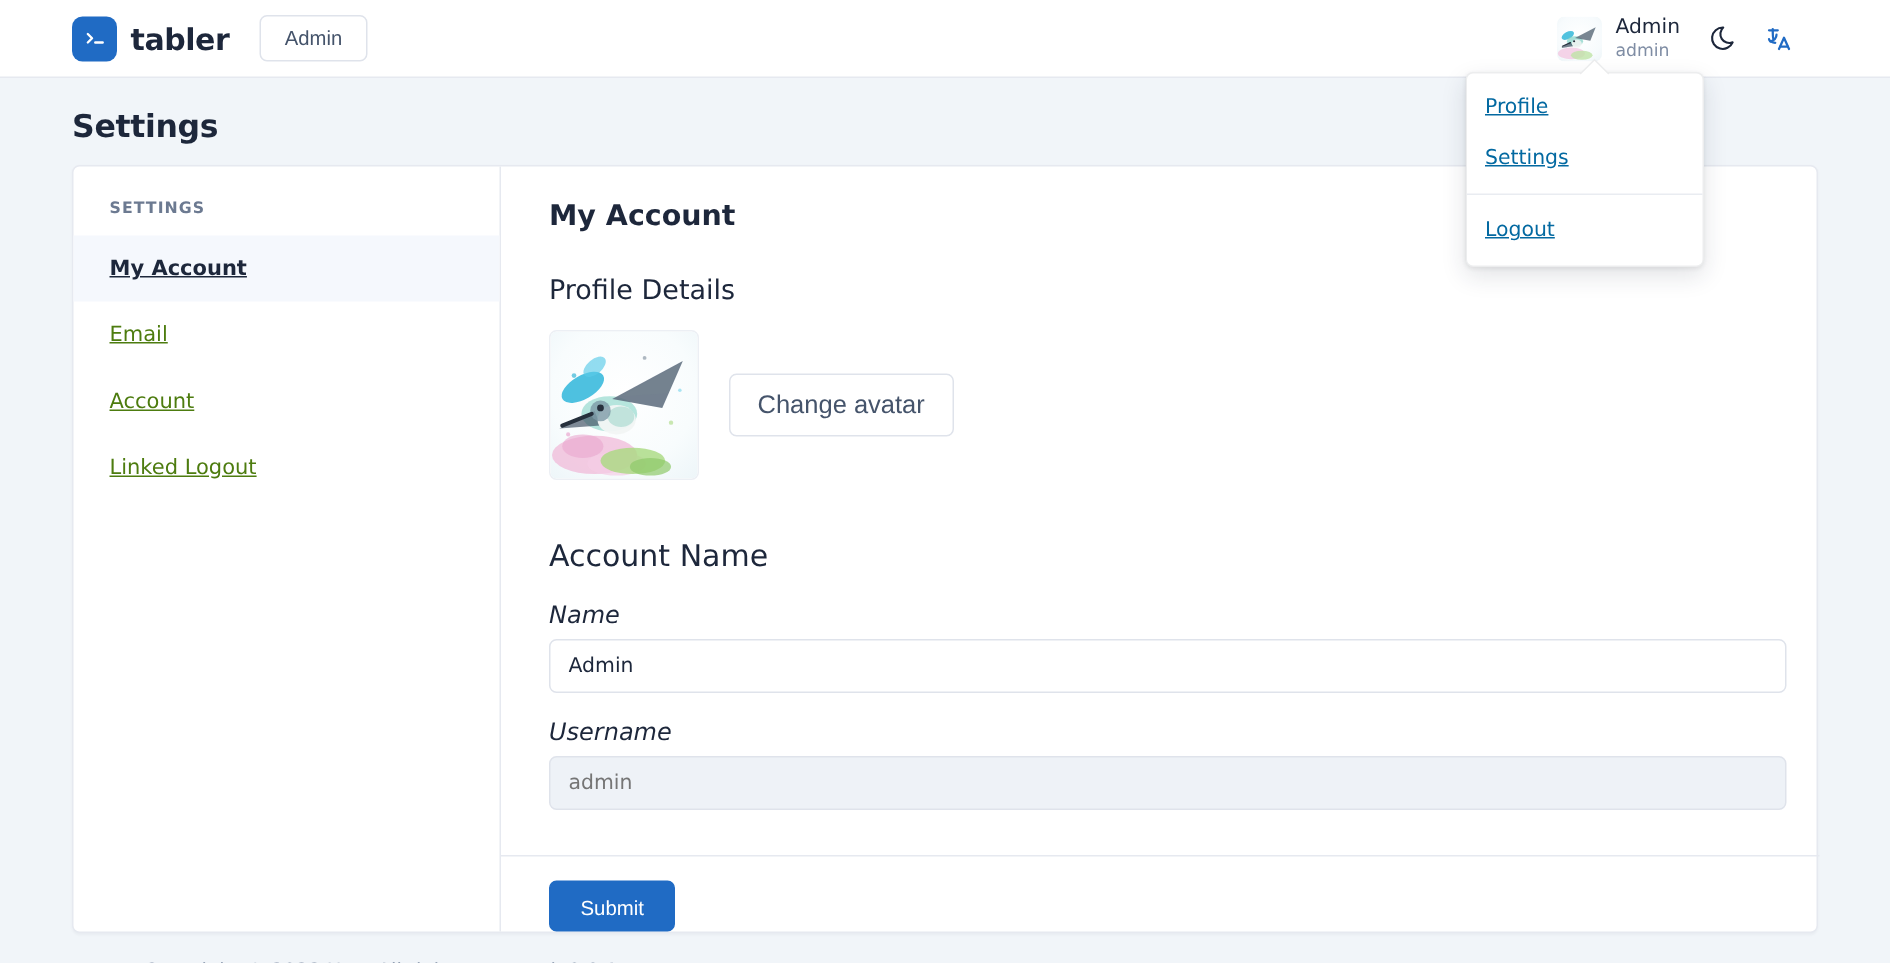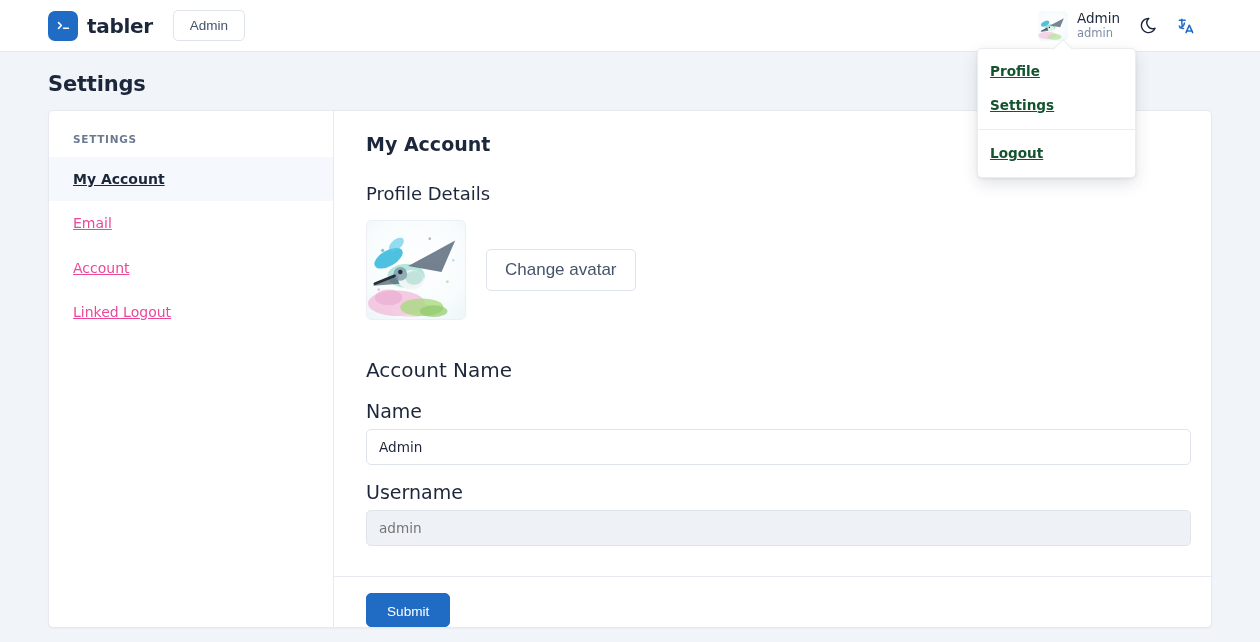--- a/index.html
+++ b/index.html
@@ -116,24 +116,23 @@
     height: 13px;
     background: #fff;
     border-left: 1px solid rgba(101,109,119,.13);
     border-top: 1px solid rgba(101,109,119,.13);
     transform: rotate(45deg);
   }
   .dropdown-item {
     display: block;
     padding: 7px 12px;
     font-size: 13.6px;
-    color: #14532d;
+    color: #0369a1;
     cursor: pointer;
     line-height: 1.45;
-    font-weight: bold;
   }
   .dropdown-divider {
     height: 1px;
     background: #e9ecf1;
     margin: 7px 0;
   }
 
   
   .page-body { padding: 0 48px; }
   .page-title {
@@ -164,21 +163,21 @@
     font-weight: 700;
     letter-spacing: .7px;
     text-transform: uppercase;
     color: #6c7a91;
     padding: 4px 24px 12px 24px;
   }
   .side-item {
     display: block;
     padding: 12px 24px;
     font-size: 14px;
-    color: #ec4899;
+    color: #4d7c0f;
     cursor: pointer;
     line-height: 1.45;
     border-left: 0 solid transparent;
   }
   .side-item.active {
     background: #f5f8fd;
     color: #1d273b;
     font-weight: 700;
   }
 
@@ -225,23 +224,24 @@
   }
 
   .section-heading {
     font-size: 20px;
     color: #1d273b;
     margin: 0 0 18px 0;
   }
   .field { margin-bottom: 16px; }
   .field-label {
     display: block;
-    font-size: 19px;
+    font-size: 16px;
     color: #1d273b;
     margin-bottom: 7px;
+    font-style: italic;
   }
   .form-control {
     display: block;
     width: 825px;
     max-width: 100%;
     height: 36px;
     border: 1px solid #dfe3eb;
     border-radius: 5px;
     background: #fff;
     padding: 0 12px;

